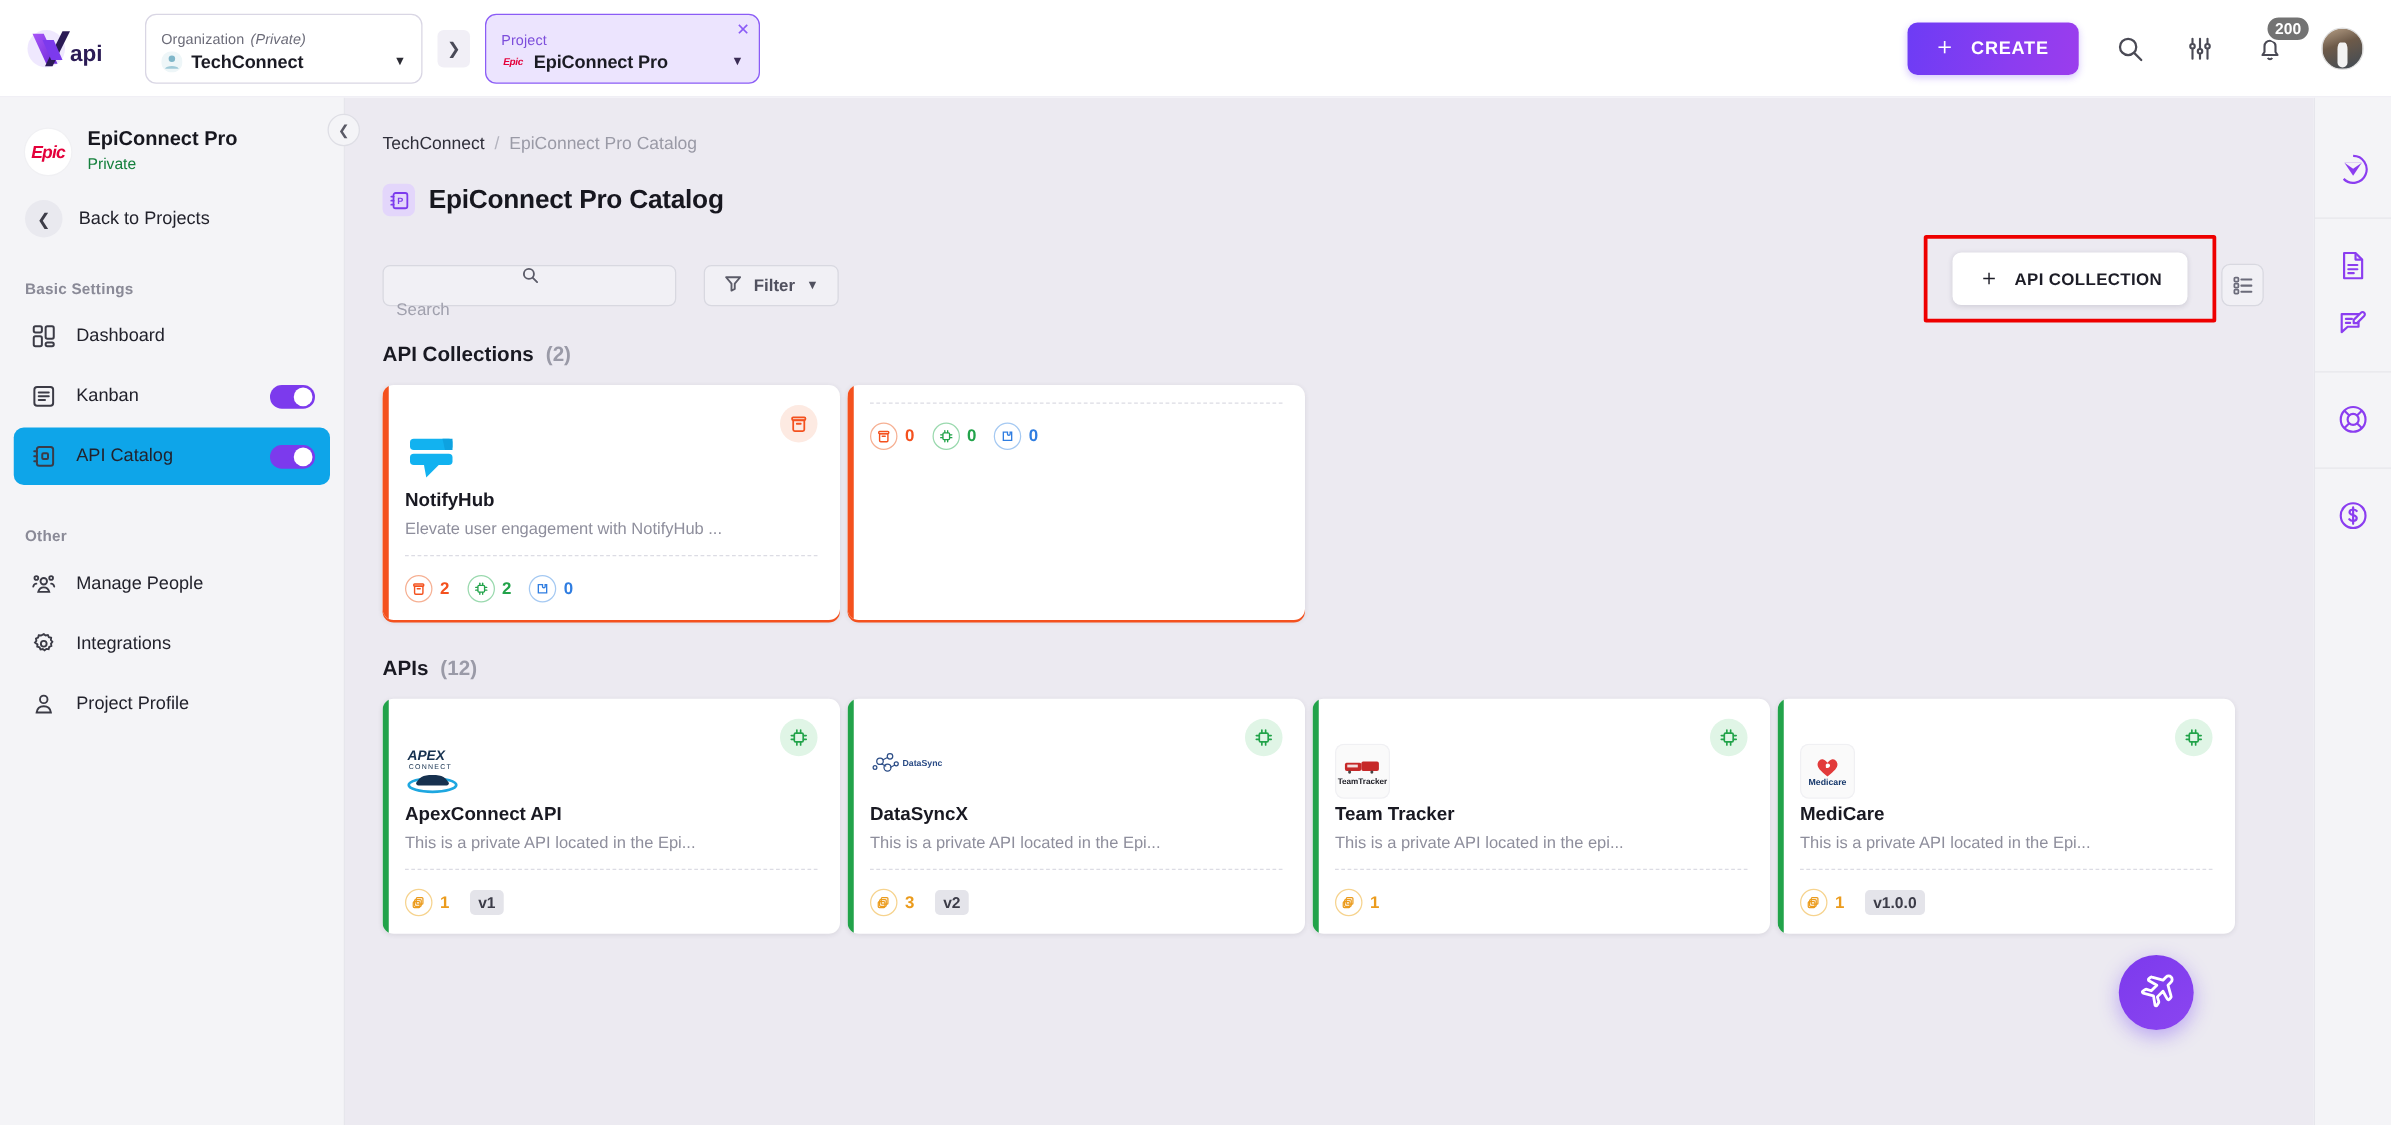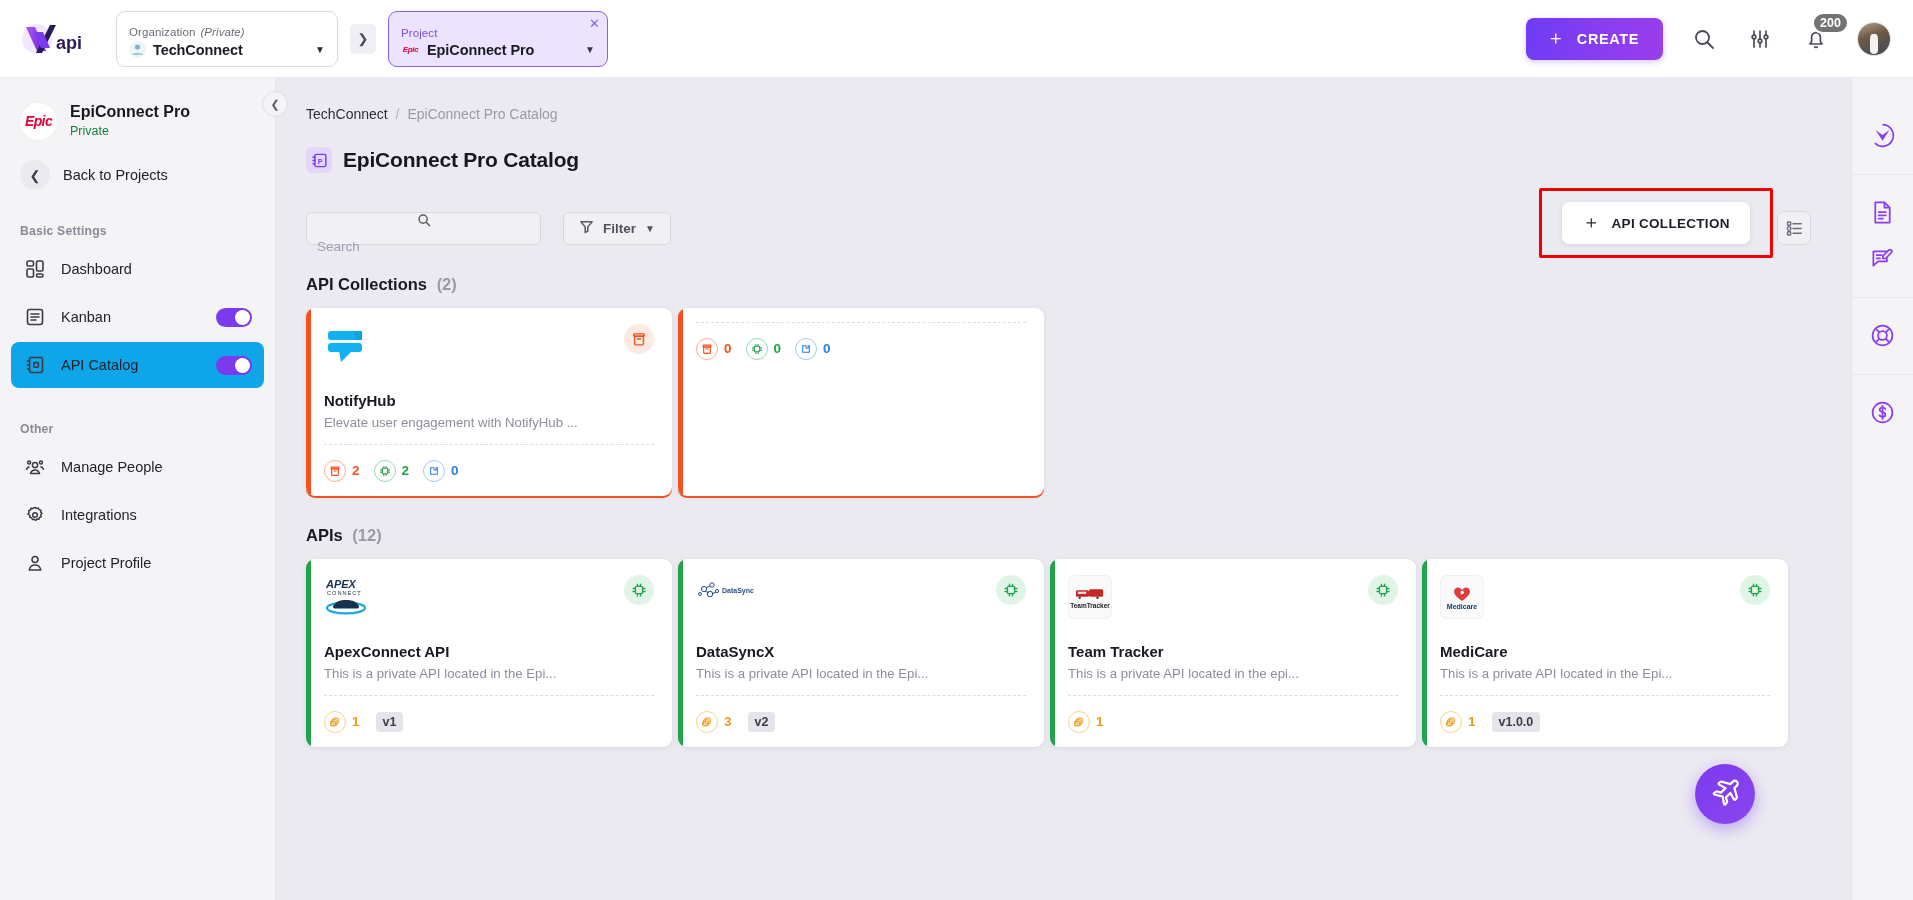--- a/index.html
+++ b/index.html
@@ -179,21 +179,21 @@
     position: relative; box-shadow: 0 1px 4px rgba(40,40,60,.10); cursor: pointer;
     display: flex; flex-direction: column;
   }
   .card .accent { position: absolute; left: 0; top: 0; bottom: 0; width: 5px; }
   .card.collection .accent { background: #f4511e; }
   .card.api .accent { background: #22a34a; }
   .card.collection { box-shadow: 0 2px 0 0 #f4511e, 0 1px 4px rgba(40,40,60,.10); }
 
   .card-body { padding: 16px 18px 0 18px; flex: 1; }
   .card-logo-row { display: flex; align-items: flex-start; justify-content: space-between; height: 58px;}
-  .card-logo { height: 44px; display: flex; align-items: flex-start; }
+  .card-logo { height: 44px; display: flex; align-items: flex-start; margin-top: 20px; }
   .card-badge {
     width: 30px; height: 30px; border-radius: 50%; display: flex; align-items: center; justify-content: center;
     flex: 0 0 auto;
   }
   .card-badge.orange { background: #fdeae2; color: #f4511e; }
   .card-badge.green { background: #e0f5e6; color: #22a34a; }
 
   .card-name { font-size: 15px; font-weight: 700; color: #191922; margin-top: 10px; }
   .card-desc { font-size: 13.2px; color: #8e8e9c; margin-top: 6px; white-space: nowrap; overflow: hidden; text-overflow: ellipsis; }
 

